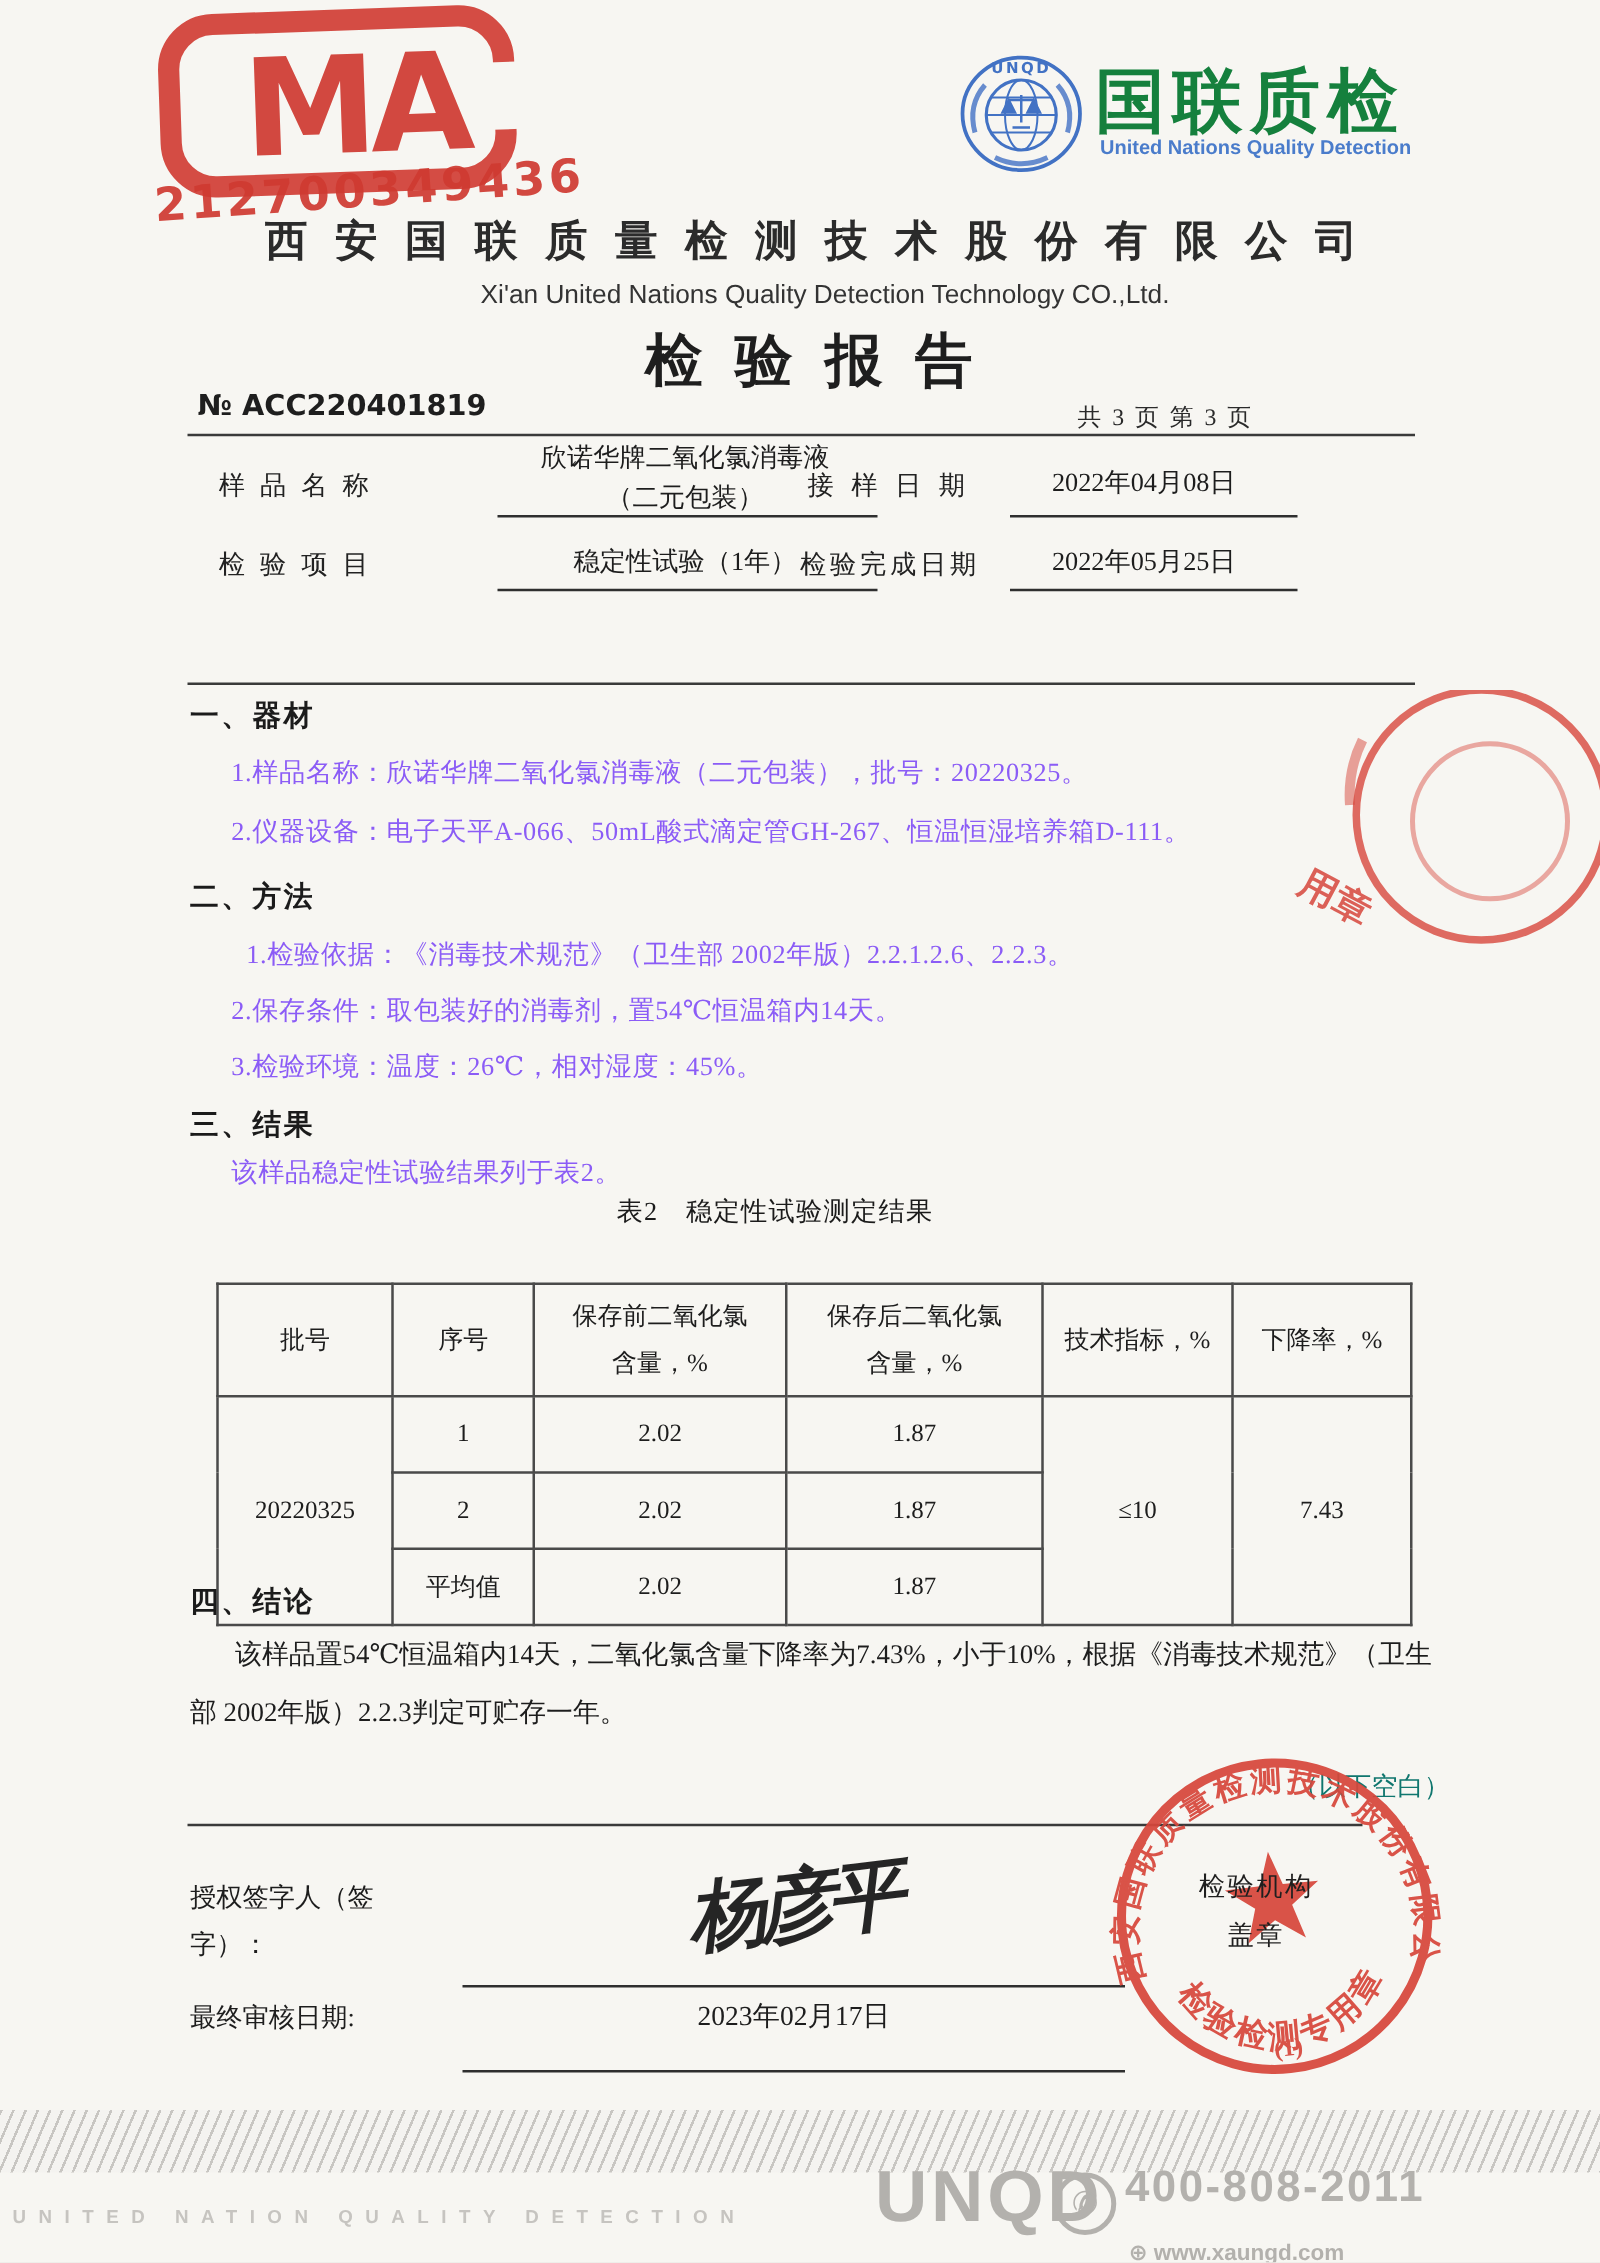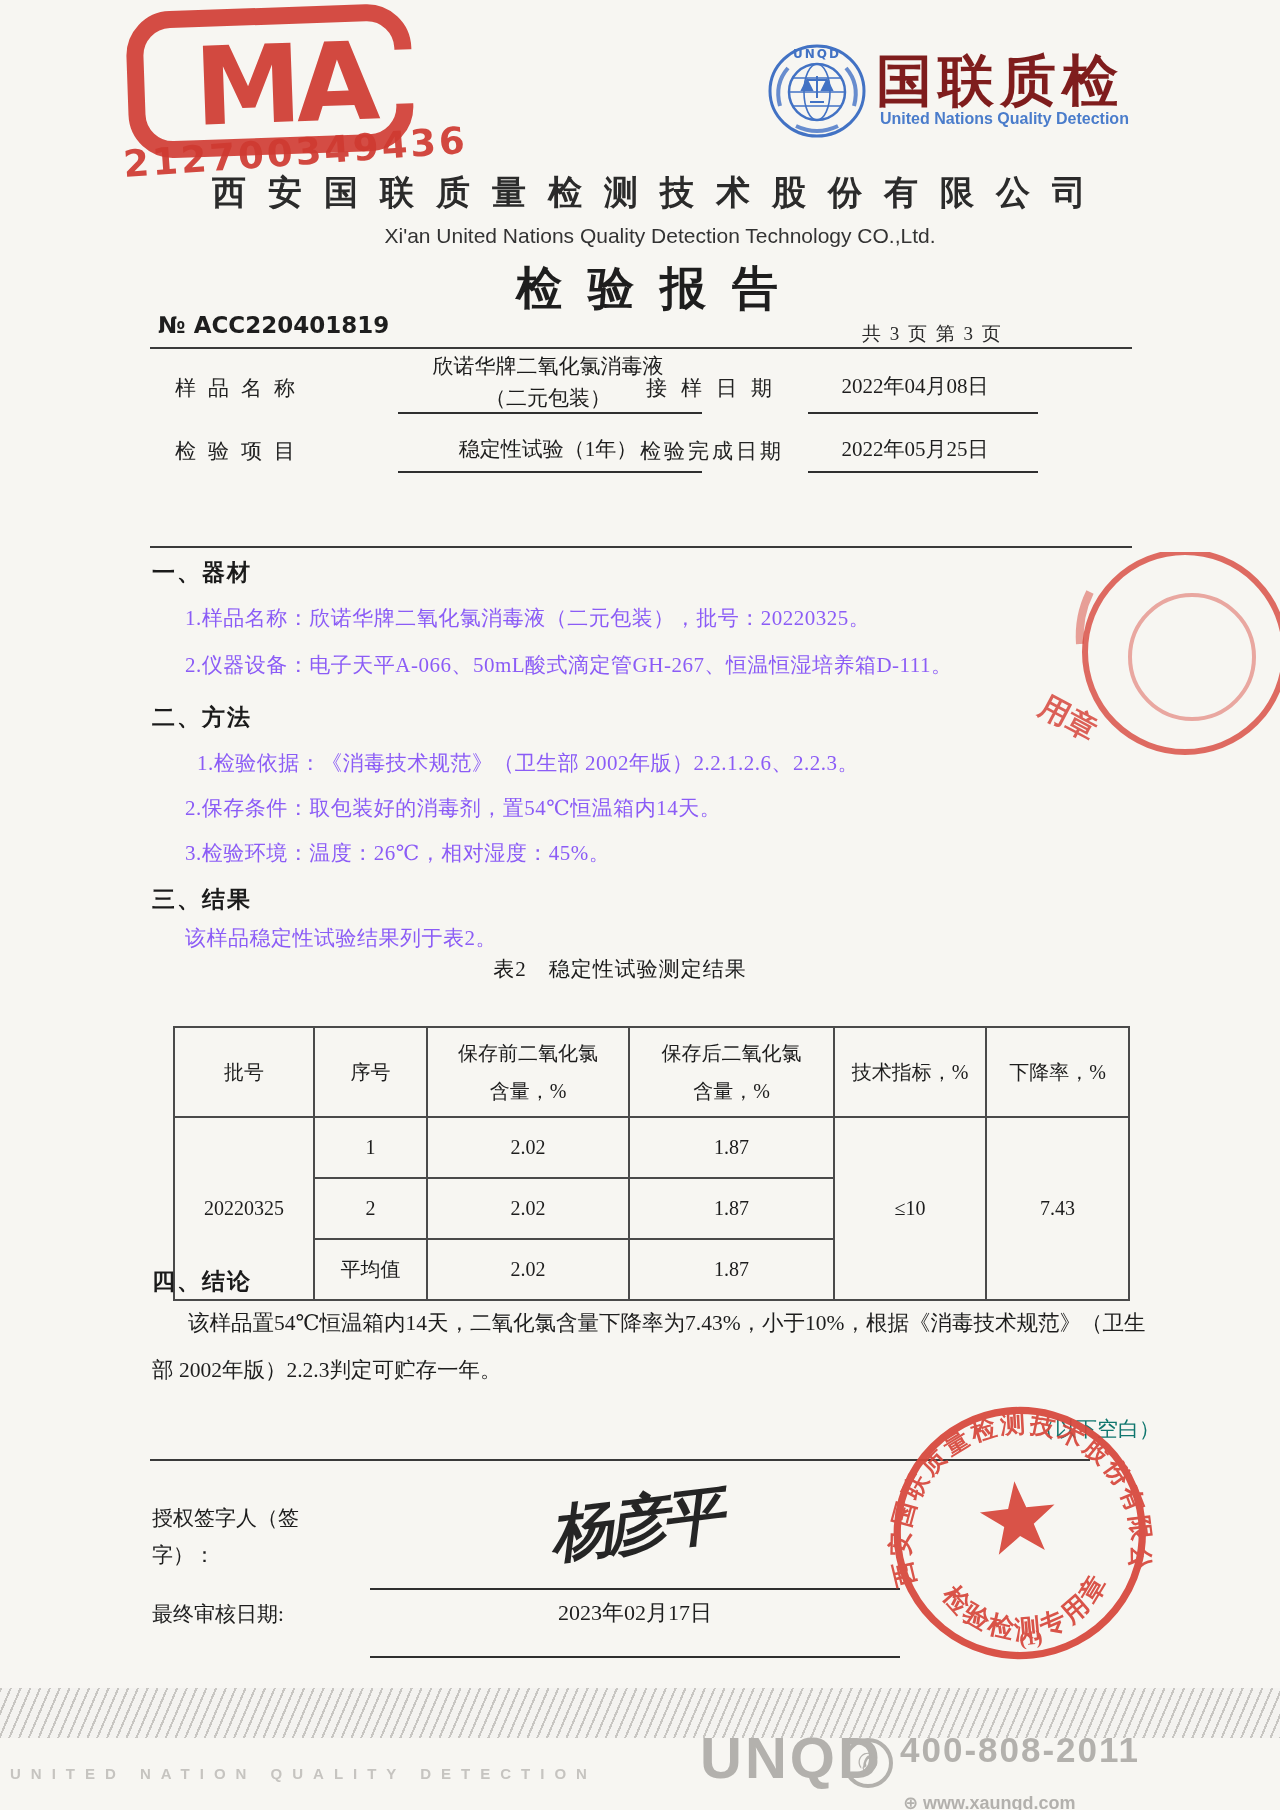--- a/index.html
+++ b/index.html
@@ -9,21 +9,21 @@
     font-family:"Liberation Serif","DejaVu Serif",serif;color:#222;
   }
   .abs{position:absolute;}
   .center-line{left:40px;width:1240px;text-align:center;}
 
   
   .cma-wrap{left:124px;top:6px;transform:rotate(-2deg);}
   .cma-number{left:122px;top:143px;color:#cf3a31;font-family:"DejaVu Sans",sans-serif;
     font-weight:bold;font-size:37px;letter-spacing:3px;transform:rotate(-4deg);transform-origin:left top;opacity:.92;}
   .emblem{left:766px;top:40px;}
-  .brand-cn{left:876px;top:44px;font-size:56px;font-weight:bold;color:#7f1d1d;letter-spacing:6px;
+  .brand-cn{left:876px;top:44px;font-size:56px;font-weight:bold;color:#15803d;letter-spacing:6px;
     font-family:"Liberation Sans","DejaVu Sans",sans-serif;}
   .brand-en{left:880px;top:110px;font-size:16px;color:#4a7ccb;font-weight:bold;
     font-family:"Liberation Sans","DejaVu Sans",sans-serif;}
   .company-cn{top:170px;font-size:34px;font-weight:600;letter-spacing:22px;color:#2b2b2b;}
   .company-en{top:224px;font-size:21px;color:#333;font-family:"Liberation Sans","DejaVu Sans",sans-serif;}
   .report-title{top:258px;font-size:46px;font-weight:bold;letter-spacing:26px;color:#1e1e1e;}
   .report-no{left:158px;top:312px;font-size:23px;font-weight:bold;font-family:"DejaVu Sans",sans-serif;color:#1e1e1e;}
   .page-info{left:862px;top:321px;font-size:19px;letter-spacing:2px;color:#2a2a2a;font-family:Liberation Serif, serif;}
   .rule{background:#3a3a3a;height:2px;}
 
@@ -216,20 +216,24 @@
       <polygon points="130,80 138.8,105.9 166.1,106.3 144.3,122.6 152.3,148.7 130,133 107.7,148.7 115.7,122.6 93.9,106.3 121.2,105.9" fill="#d7473c"></polygon>
       <text font-size="24" font-weight="bold" fill="#d7473c" letter-spacing="3">
         <textPath href="#sealTop" startOffset="2">西安国联质量检测技术股份有限公司</textPath>
       </text>
       <text font-size="25" font-weight="bold" fill="#d7473c" letter-spacing="3">
         <textPath href="#sealBottom" startOffset="4">检验检测专用章</textPath>
       </text>
       <text x="130" y="238" text-anchor="middle" font-size="19" font-weight="bold" fill="#d7473c">(1)</text>
     </svg>
   </div>
+  <div class="abs seal-overlay">
+    <div>检验机构</div>
+    <div>盖章</div>
+  </div>
 
   <div class="abs edge-stamp">
     <svg width="260" height="240" viewBox="0 0 260 240">
       <circle cx="165" cy="100" r="100" fill="none" stroke="#d7473c" stroke-width="6" opacity="0.8"></circle>
       <circle cx="172" cy="105" r="62" fill="none" stroke="#d7473c" stroke-width="4" opacity="0.45"></circle>
       <path d="M70,40 q-12,24 -10,52" fill="none" stroke="#d7473c" stroke-width="8" opacity="0.5"></path>
     </svg>
   </div>
   <div class="abs edge-stamp-text">用章</div>
 

